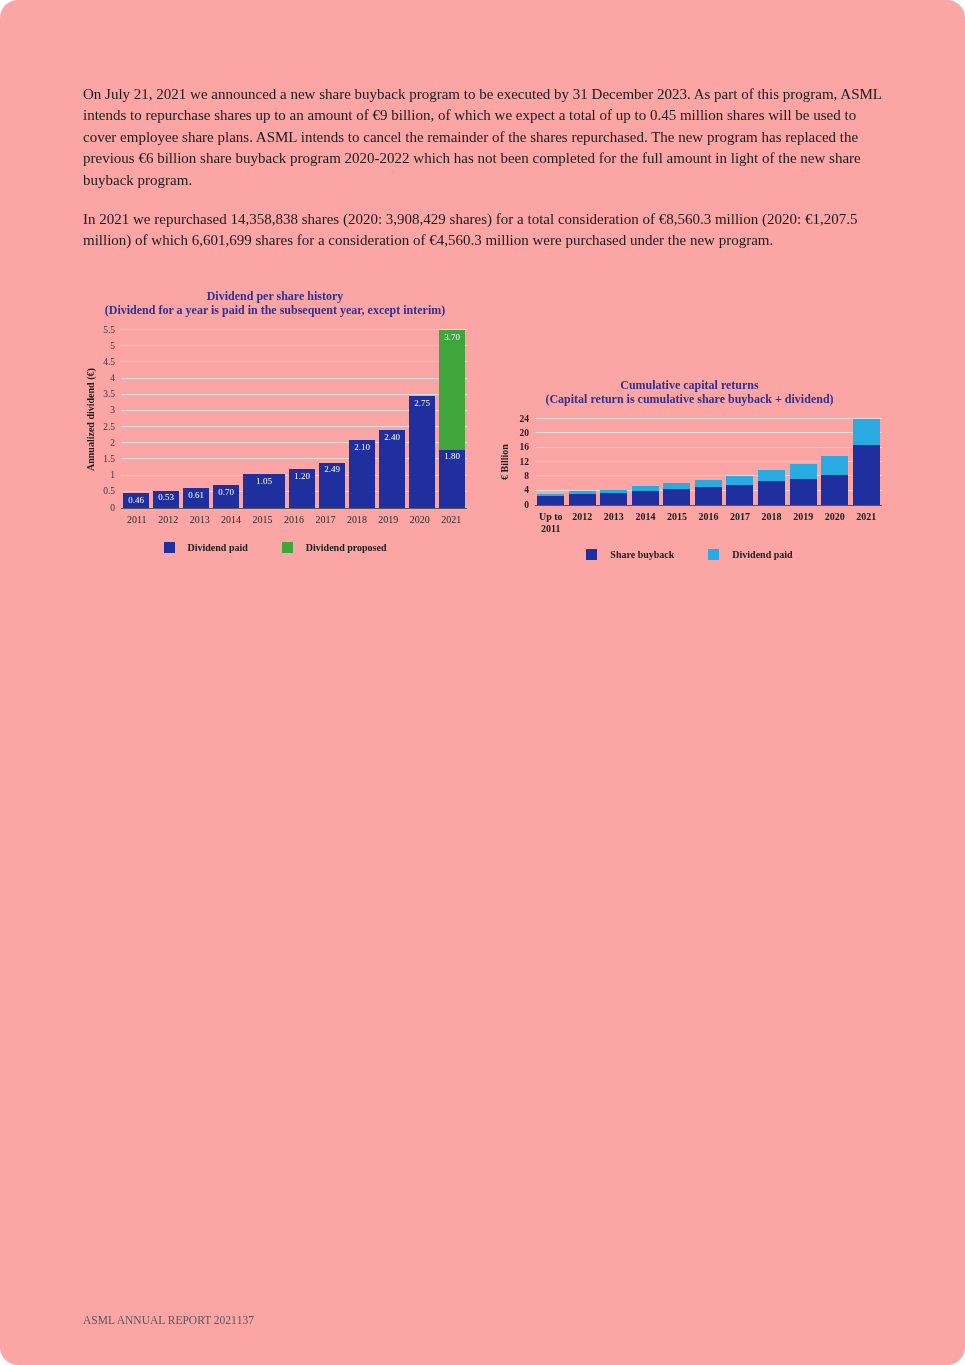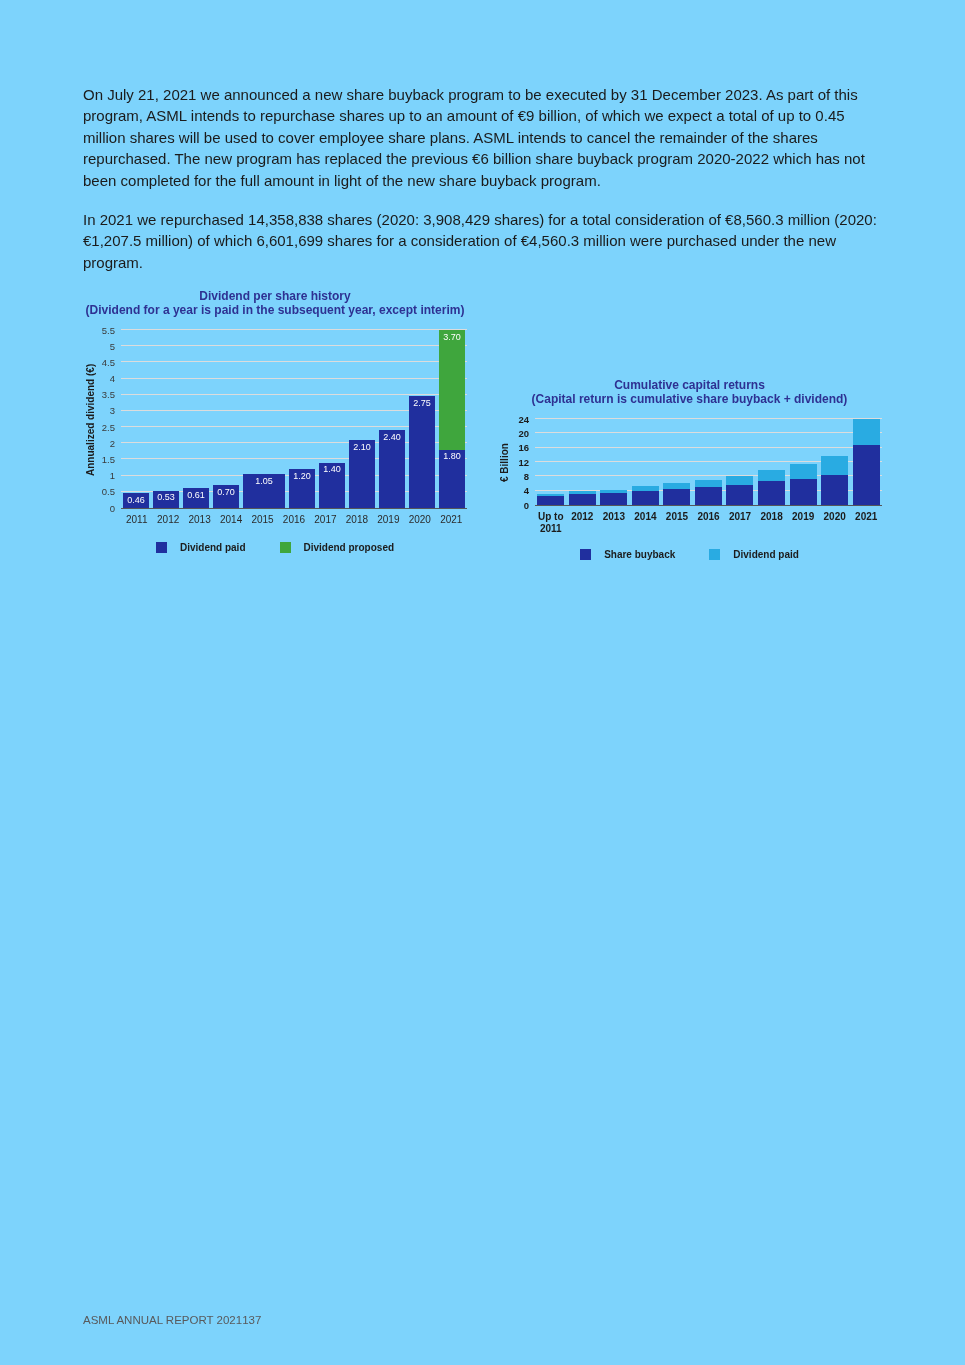--- a/index.html
+++ b/index.html
@@ -1,18 +1,18 @@
 <!DOCTYPE html>
 <html><head>
 <meta charset="utf-8">
 <style>
   html,body{margin:0;padding:0;background:#ffffff;}
   .page{
-    position:relative;width:965px;height:1365px;background:#7dd3fc;
-    font-family:Liberation Sans, sans-serif;color:#1b1b1b;overflow:hidden;
+    position:relative;width:965px;height:1365px;background:#fca5a5;
+    font-family:Liberation Serif, serif;color:#1b1b1b;overflow:hidden;border-radius:18px;
   }
   
   .content{position:absolute;left:83px;top:84px;width:803px;}
   .content p{margin:0 0 18px 0;font-size:15px;line-height:21.4px;color:#1b1b1b;}
   
   .chart{position:absolute;}
   .chart-title,.chart-subtitle{
     text-align:center;font-weight:bold;color:#2e3192;font-size:12px;line-height:14px;
   }
   .chart-body{display:flex;margin-top:13px;}
@@ -117,21 +117,21 @@
                 <span class="bar-value-label">1.05</span>
               </div>
             </div>
             <div class="bar" style="width: 26px;">
               <div class="bar-segment" style="height: 38.8px; background: rgb(32, 47, 158);">
                 <span class="bar-value-label">1.20</span>
               </div>
             </div>
             <div class="bar" style="width: 26px;">
               <div class="bar-segment" style="height: 45.3px; background: rgb(32, 47, 158);">
-                <span class="bar-value-label">1.40</span>
+                <span class="bar-value-label">2.49</span>
               </div>
             </div>
             <div class="bar" style="width: 26px;">
               <div class="bar-segment" style="height: 68px; background: rgb(32, 47, 158);">
                 <span class="bar-value-label">2.10</span>
               </div>
             </div>
             <div class="bar" style="width: 26px;">
               <div class="bar-segment" style="height: 77.7px; background: rgb(32, 47, 158);">
                 <span class="bar-value-label">2.40</span>

